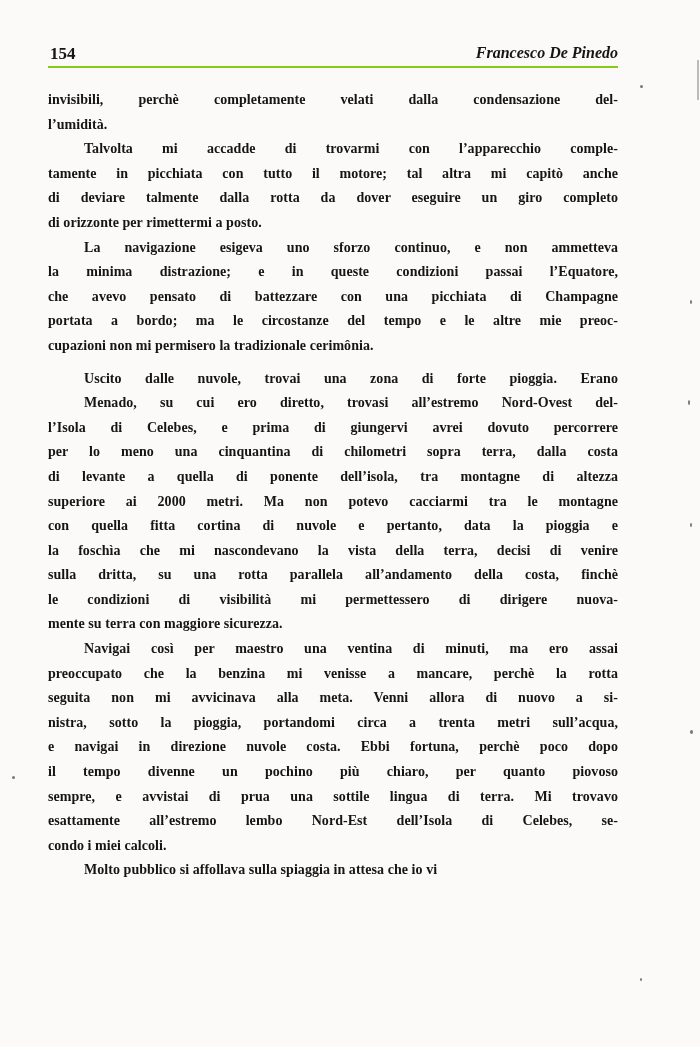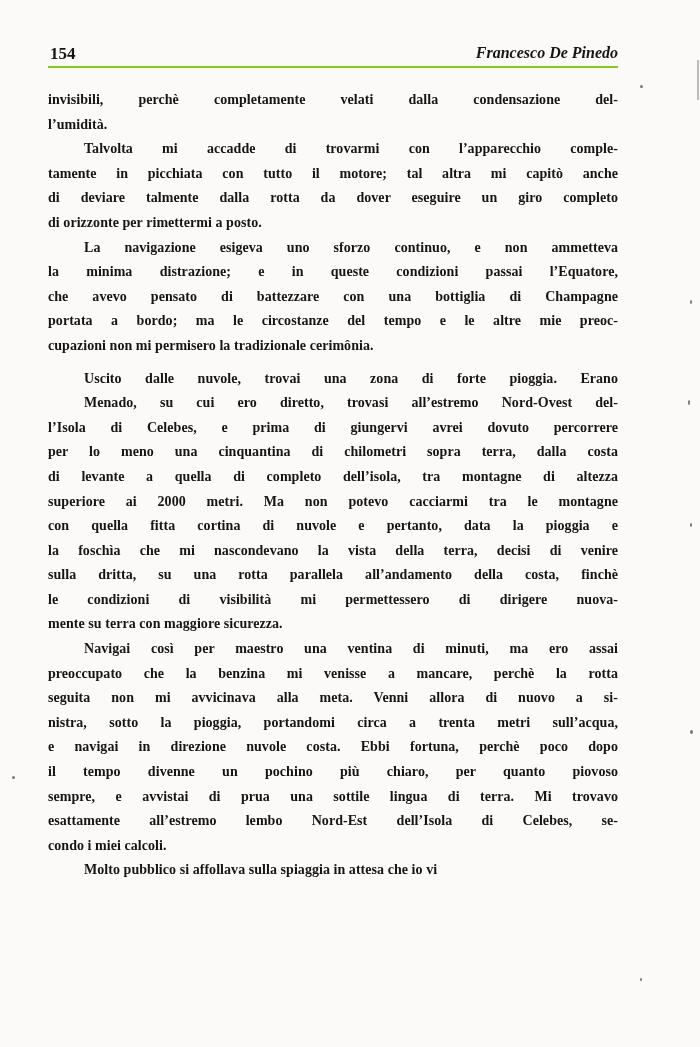--- a/index.html
+++ b/index.html
@@ -56,32 +56,32 @@
       </p>
       <p>
         <span class="line" style="padding-left: 36px;">Talvolta mi accadde di trovarmi con l’apparecchio comple-</span>
         <span class="line">tamente in picchiata con tutto il motore; tal altra mi capitò anche</span>
         <span class="line">di deviare talmente dalla rotta da dover eseguire un giro completo</span>
         <span class="line last">di orizzonte per rimettermi a posto.</span>
       </p>
       <p>
         <span class="line" style="padding-left: 36px;">La navigazione esigeva uno sforzo continuo, e non ammetteva</span>
         <span class="line">la minima distrazione; e in queste condizioni passai l’Equatore,</span>
-        <span class="line">che avevo pensato di battezzare con una bottiglia di Champagne</span>
+        <span class="line">che avevo pensato di battezzare con una picchiata di Champagne</span>
         <span class="line">portata a bordo; ma le circostanze del tempo e le altre mie preoc-</span>
         <span class="line last">cupazioni non mi permisero la tradizionale cerimônia.</span>
       </p>
       <p>
         <span class="line" style="padding-left: 36px; margin-top: 8px;">Uscito dalle nuvole, trovai una zona di forte pioggia. Erano</span>
       </p>
       <p>
         <span class="line" style="padding-left: 36px;">Menado, su cui ero diretto, trovasi all’estremo Nord-Ovest del-</span>
         <span class="line">l’Isola di Celebes, e prima di giungervi avrei dovuto percorrere</span>
         <span class="line">per lo meno una cinquantina di chilometri sopra terra, dalla costa</span>
-        <span class="line">di levante a quella di completo dell’isola, tra montagne di altezza</span>
+        <span class="line">di levante a quella di ponente dell’isola, tra montagne di altezza</span>
         <span class="line">superiore ai 2000 metri. Ma non potevo cacciarmi tra le montagne</span>
         <span class="line">con quella fitta cortina di nuvole e pertanto, data la pioggia e</span>
         <span class="line">la foschìa che mi nascondevano la vista della terra, decisi di venire</span>
         <span class="line">sulla dritta, su una rotta parallela all’andamento della costa, finchè</span>
         <span class="line">le condizioni di visibilità mi permettessero di dirigere nuova-</span>
         <span class="line last">mente su terra con maggiore sicurezza.</span>
       </p>
       <p>
         <span class="line" style="padding-left: 36px;">Navigai così per maestro una ventina di minuti, ma ero assai</span>
         <span class="line">preoccupato che la benzina mi venisse a mancare, perchè la rotta</span>

